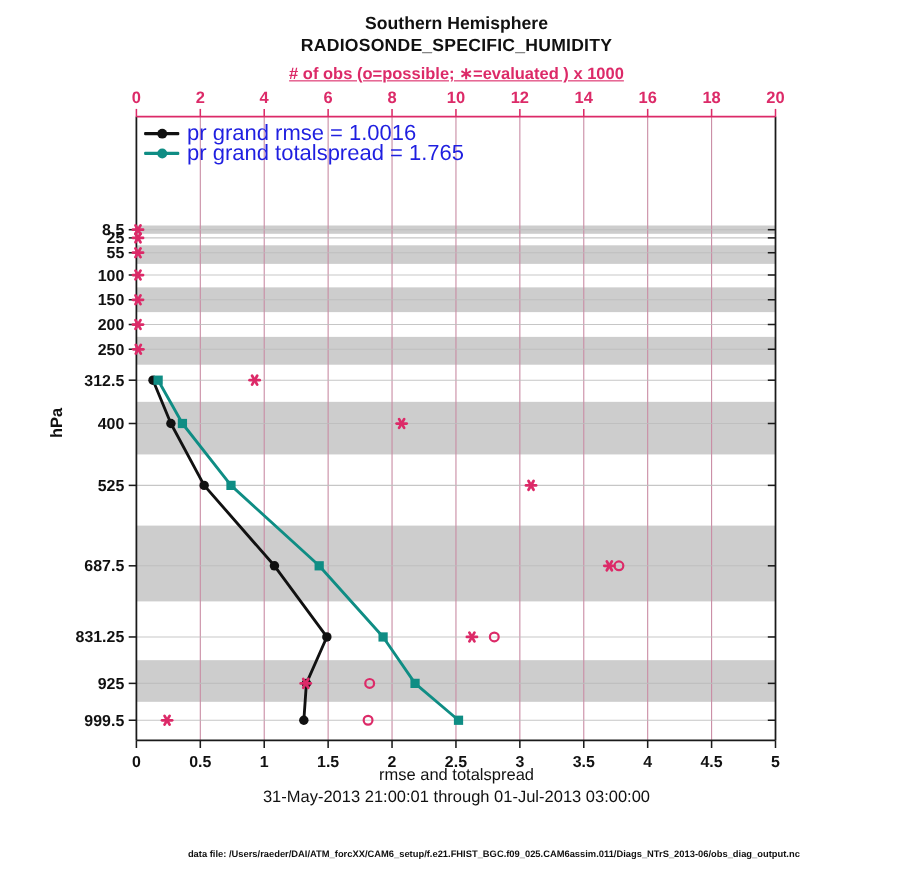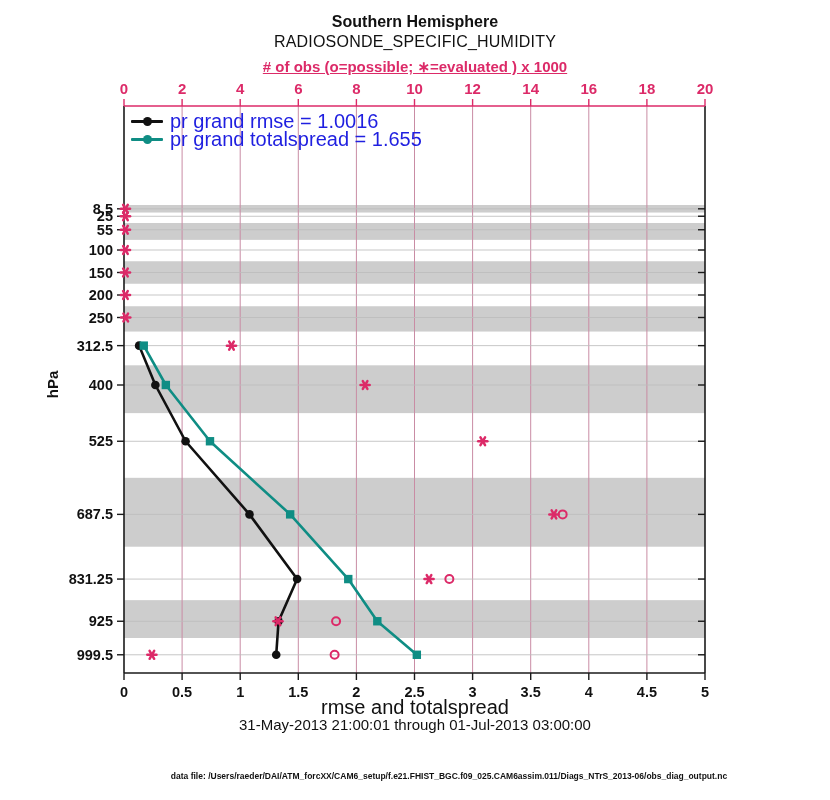--- a/index.html
+++ b/index.html
@@ -1,22 +1,22 @@
 <!DOCTYPE html>
 <html><head>
 <meta charset="utf-8">
 <style>
   html,body{margin:0;padding:0;background:#ffffff;}
   body{width:830px;height:800px;font-family:"Liberation Sans",sans-serif;-webkit-font-smoothing:antialiased;}
   #fig{position:relative;width:830px;height:800px;background:#fff;overflow:hidden;}
   .ctr{position:absolute;left:0;width:830px;text-align:center;}
   .title1{top:13px;font-size:16px;font-weight:700;color:#111;}
-  .title2{top:33px;font-size:16px;font-weight:400;color:#111;letter-spacing:.2px;}
+  .title2{top:33px;font-size:16px;font-weight:700;color:#111;letter-spacing:.2px;}
   .obslab{top:58px;font-size:15px;font-weight:700;text-decoration:underline;}
-  .xlab{top:696px;font-size:20px;font-weight:500;color:#111;}
+  .xlab{top:696px;font-size:15px;font-weight:500;color:#111;}
   .daterange{top:716px;font-size:15px;font-weight:500;color:#111;text-align:center;}
   .datafile{top:771px;font-size:8.5px;font-weight:700;color:#111;margin-left:34px;}
   .ylab{position:absolute;left:30px;top:376px;width:44px;text-align:center;
         font-size:15px;font-weight:600;color:#111;
         transform:rotate(-90deg);transform-origin:center center;}
   #plot-svg{position:absolute;left:0;top:0;}
   .legend{position:absolute;left:131px;top:112px;}
   .legend-row{display:flex;align-items:center;height:18px;}
   .lg-line{position:relative;display:inline-block;width:32px;height:3px;border-radius:1px;}
   .lg-dot{position:absolute;left:12px;top:-3px;width:9px;height:9px;border-radius:50%;}
@@ -262,21 +262,21 @@
     <div class="legend-row">
       <span class="lg-line" style="background: rgb(17, 17, 17);">
           <span class="lg-dot" style="background: rgb(17, 17, 17);"></span>
         </span>
       <span class="lg-text" style="color: rgb(31, 31, 224);">pr grand rmse = 1.0016</span>
     </div>
     <div class="legend-row">
       <span class="lg-line" style="background: rgb(15, 141, 132);">
           <span class="lg-dot" style="background: rgb(15, 141, 132);"></span>
         </span>
-      <span class="lg-text" style="color: rgb(31, 31, 224);">pr grand totalspread = 1.655</span>
+      <span class="lg-text" style="color: rgb(31, 31, 224);">pr grand totalspread = 1.765</span>
     </div>
   </div>
 
   <div class="ylab">hPa</div>
   <div class="ctr xlab">rmse and totalspread</div>
   <div class="ctr daterange">31-May-2013 21:00:01 through 01-Jul-2013 03:00:00</div>
   <div class="ctr datafile">data file: /Users/raeder/DAI/ATM_forcXX/CAM6_setup/f.e21.FHIST_BGC.f09_025.CAM6assim.011/Diags_NTrS_2013-06/obs_diag_output.nc</div>
 </div>
 
 </body></html>

